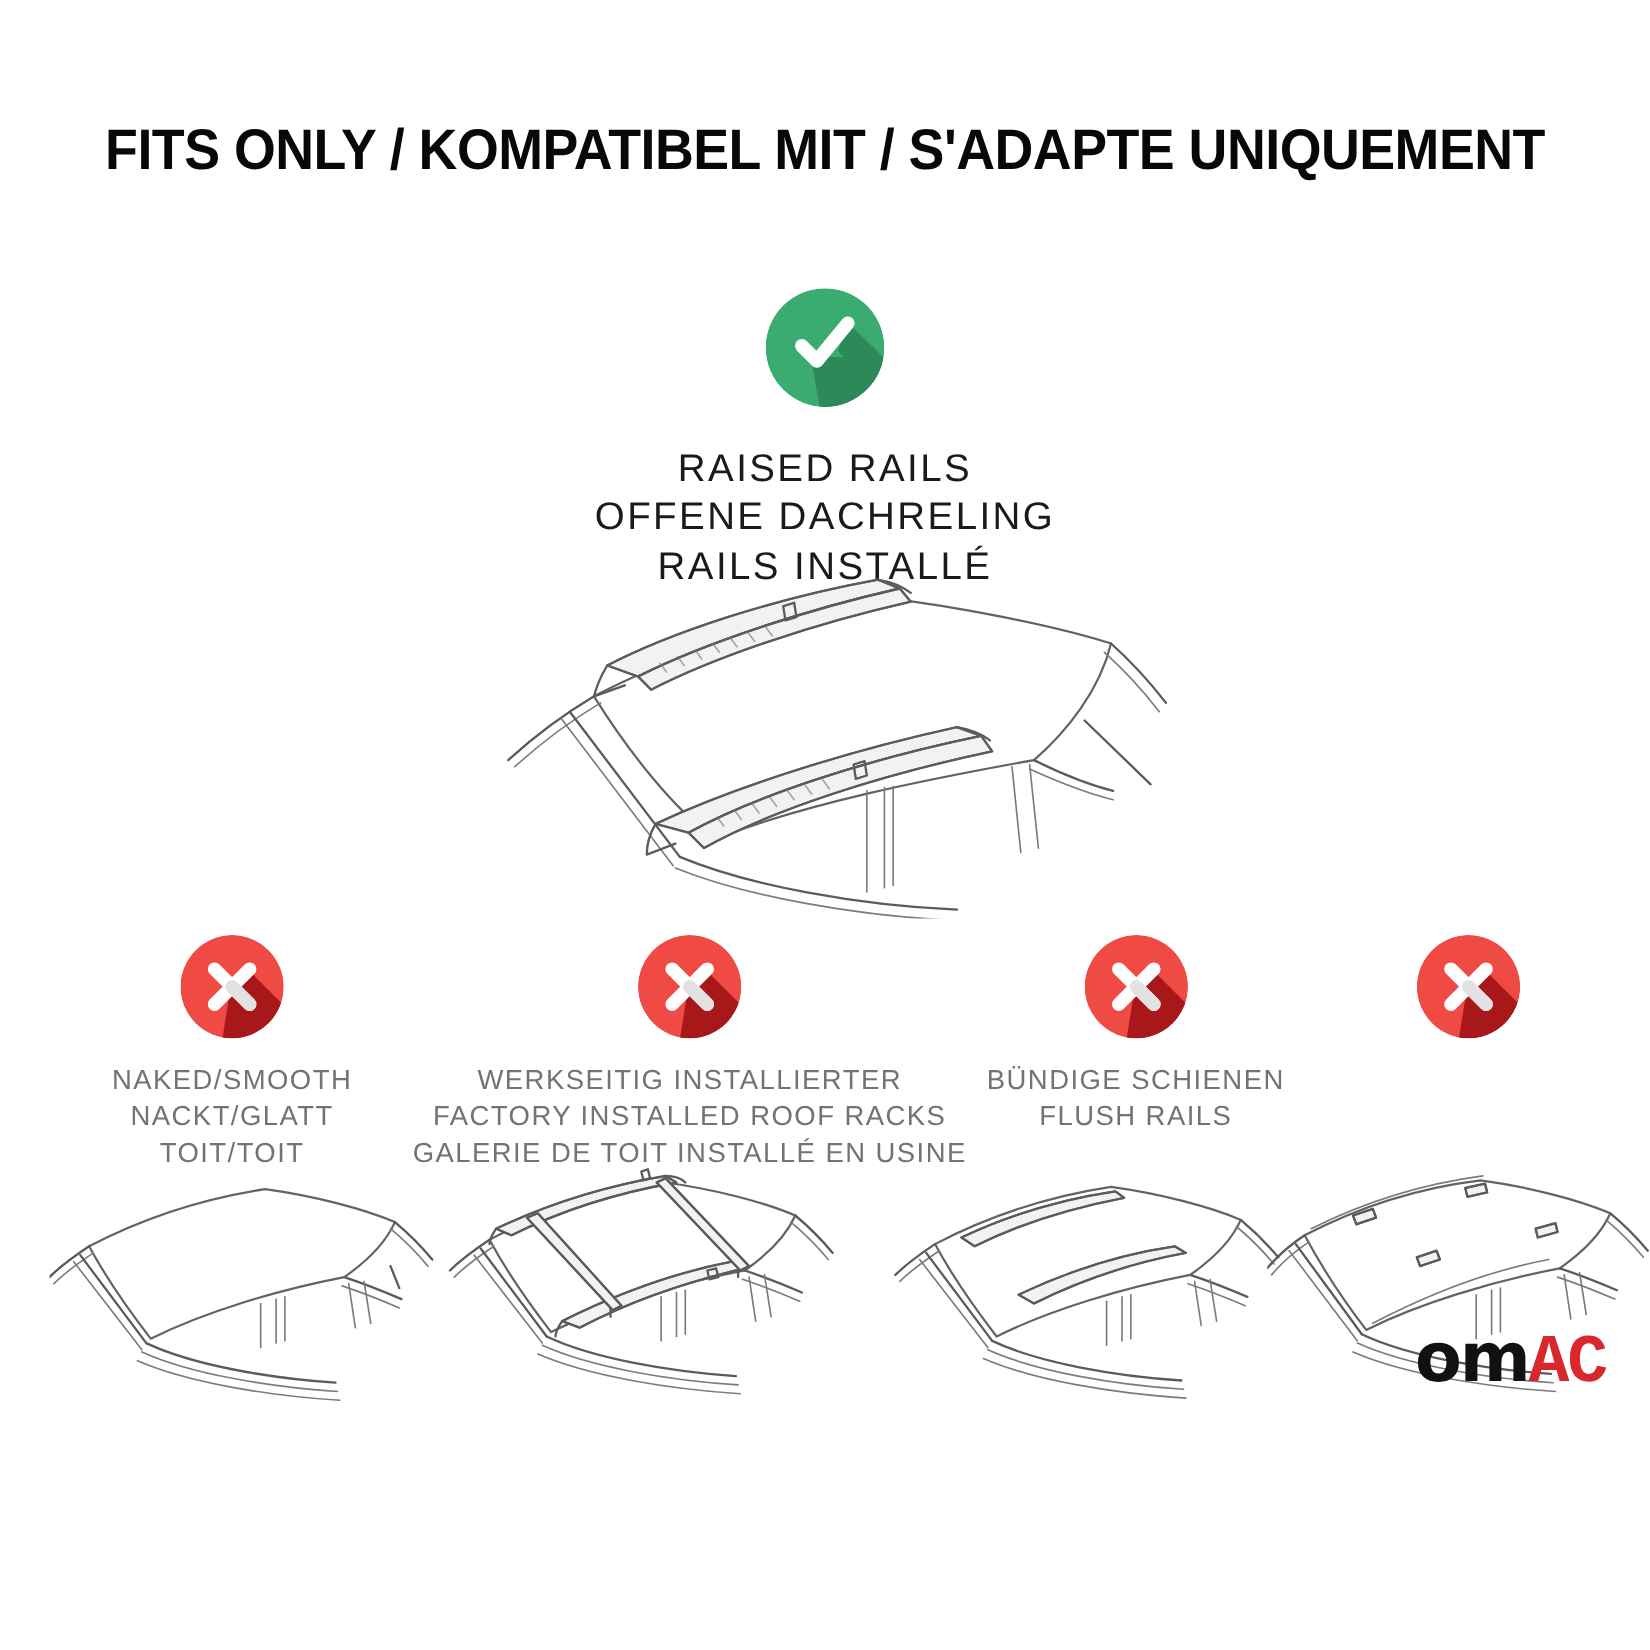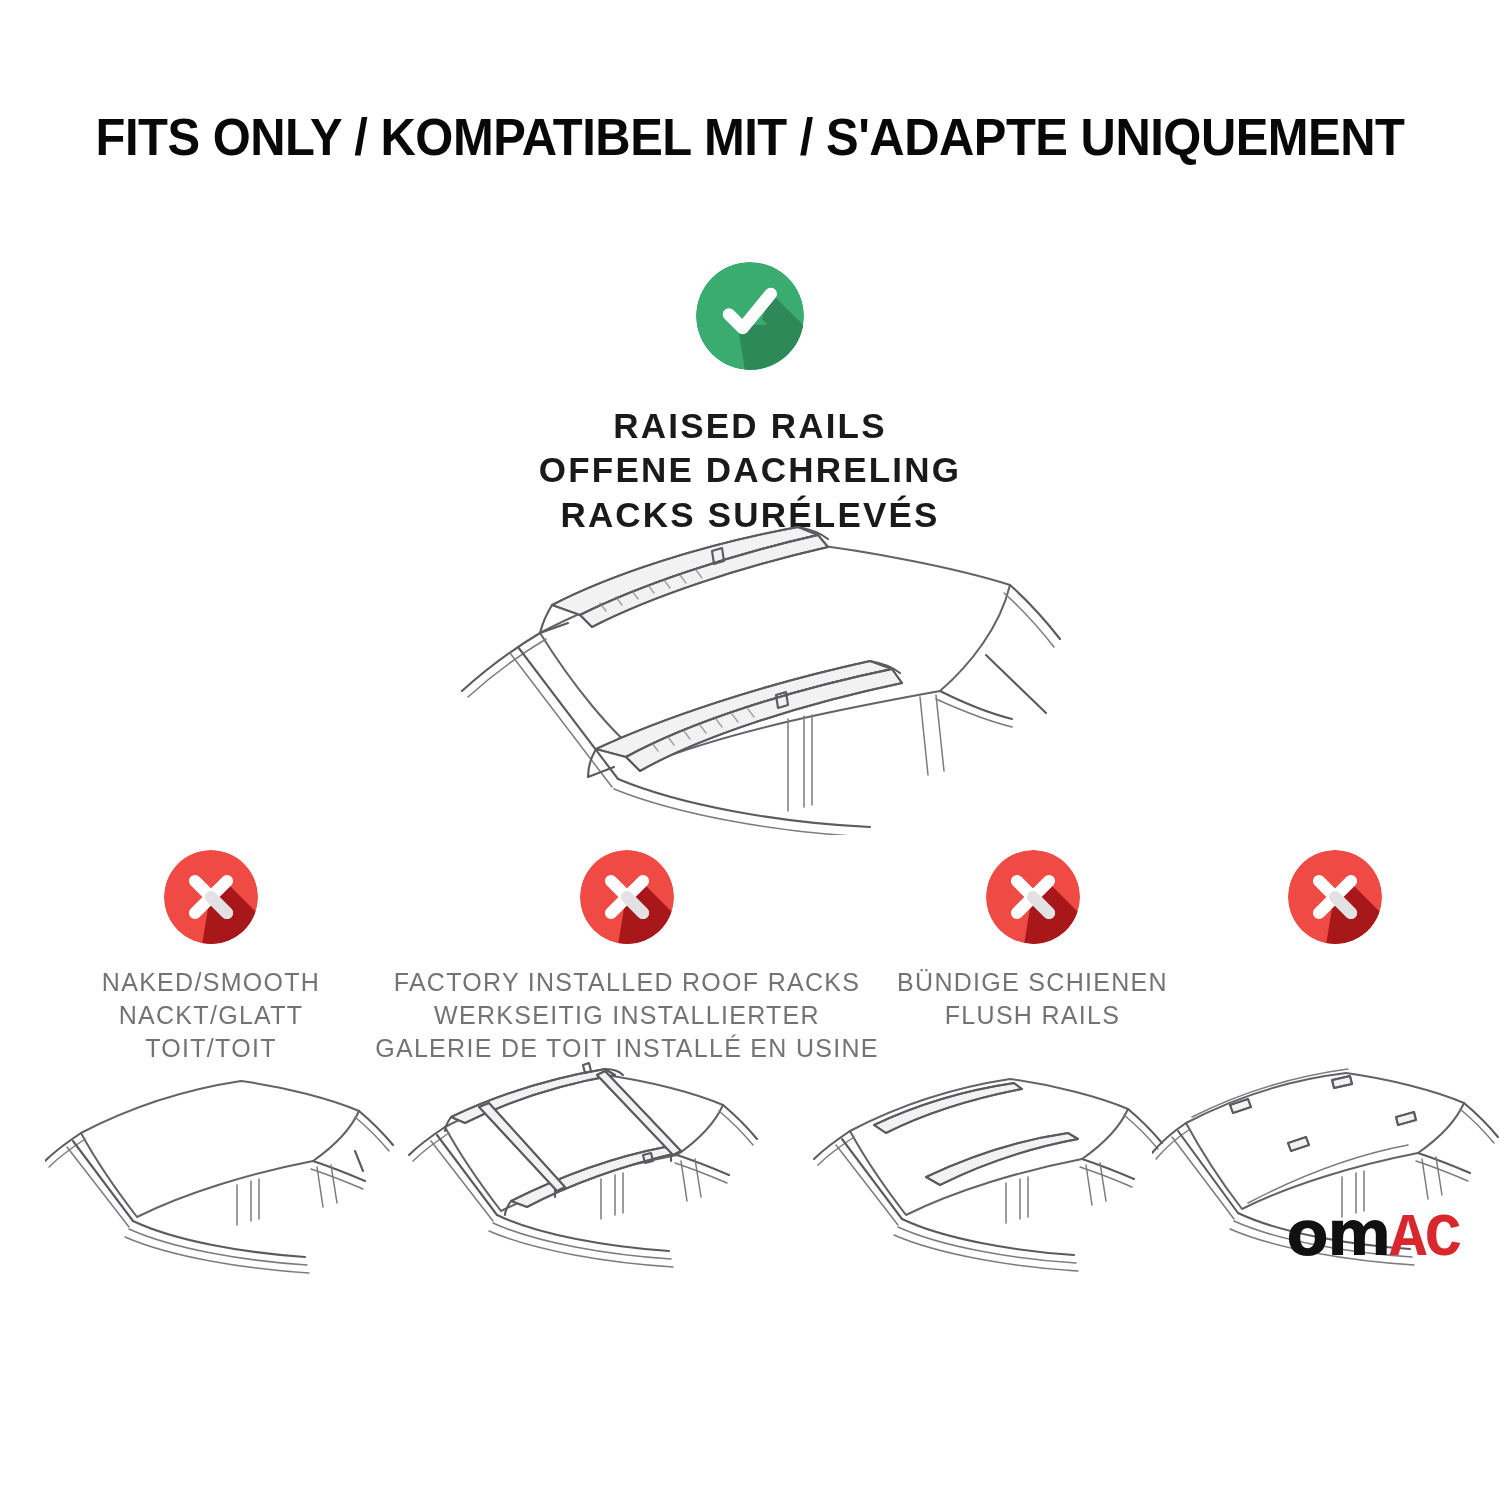--- a/index.html
+++ b/index.html
@@ -43,21 +43,21 @@
   .fit-labels{
     margin-top:34px;
     text-align:center;
     font-size:35px;
     font-weight:300;
     letter-spacing:2.2px;
     line-height:1.27;
     color:#1a1a1a;
     white-space:nowrap;
   }
-  .fit-labels div{ font-weight:700; }
+  .fit-labels div{ font-weight:400; }
 
   
   .main-illustration{
     position:absolute;
     top:505px;left:400px;
     width:700px;height:330px;
   }
   .main-illustration svg{width:100%;height:100%;}
 
   
@@ -140,21 +140,21 @@
           <path d="M36.5 47.5 L47 58 L100 58 L100 104 L46 104 Z" fill="#2d8a58"></path>
           <path d="M69.5 29 L100 59 L100 92 L61 53 Z" fill="#2d8a58"></path>
         </g>
         <path d="M30.5 48.5 L43.2 61.2 L69.2 29.5" fill="none" stroke="#ffffff" stroke-width="11.5" stroke-linecap="round" stroke-linejoin="round"></path>
       </svg>
     </div>
 
     <div class="fit-labels">
       <div>RAISED RAILS</div>
       <div>OFFENE DACHRELING</div>
-      <div>RACKS SURÉLEVÉS</div>
+      <div>RAILS INSTALLÉ</div>
     </div>
   </div>
 
   <div class="main-illustration">
     <svg viewBox="0 0 700 330" xmlns="http://www.w3.org/2000/svg">
 
       <path class="fill-white" d="M140 128 C 200 96, 300 60, 400 38
                C 470 46, 560 64, 610 80
                C 600 122, 570 160, 540 186
                C 440 204, 330 226, 250 258
@@ -272,22 +272,22 @@
             <path d="M50 42 L62 30 L104 72 L104 104 L40 104 Z" fill="#a8181a"></path>
           </g>
           <g stroke="#ffffff" stroke-width="13" stroke-linecap="round">
             <line x1="33" y1="33" x2="67" y2="67"></line>
             <line x1="67" y1="33" x2="33" y2="67"></line>
           </g>
           <line x1="50" y1="50" x2="67" y2="67" stroke="#e2e2e2" stroke-width="13" stroke-linecap="round"></line>
         </svg>
       </div>
       <div class="nofit-label">
+        <div>WERKSEITIG INSTALLIERTER</div>
         <div>FACTORY INSTALLED ROOF RACKS</div>
-        <div>WERKSEITIG INSTALLIERTER</div>
         <div>GALERIE DE TOIT INSTALLÉ EN USINE</div>
       </div>
     </div>
 
     <div class="nofit-col col-2">
       <div class="badge">
         <svg viewBox="0 0 100 100" xmlns="http://www.w3.org/2000/svg">
           <defs>
               <clipPath id="clipX2">
                 <circle cx="50" cy="50" r="50"></circle>

